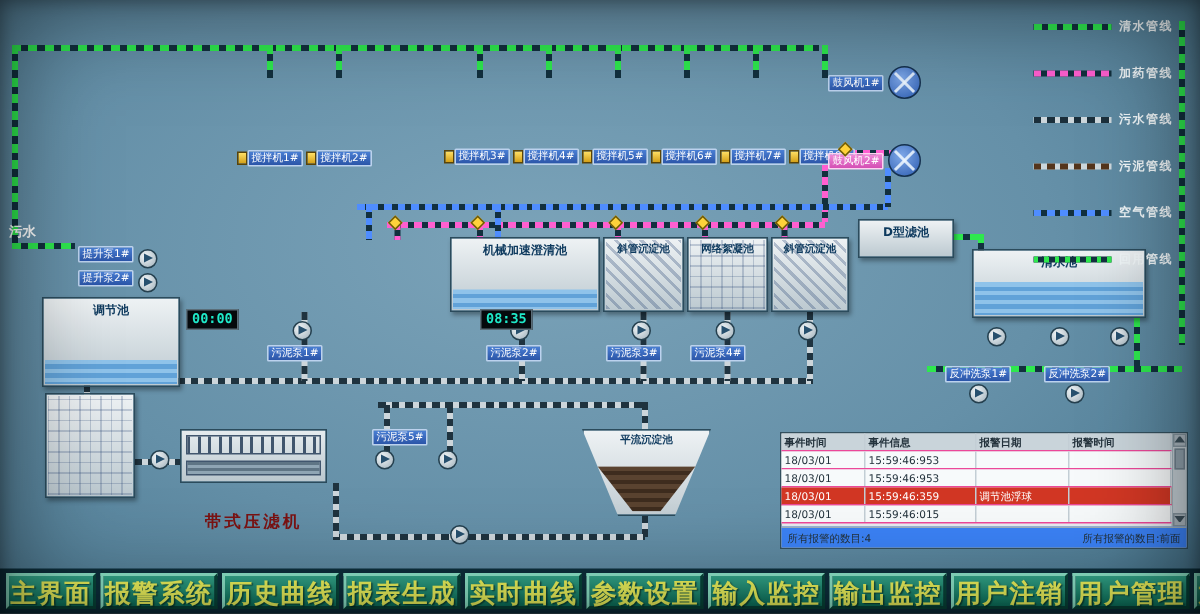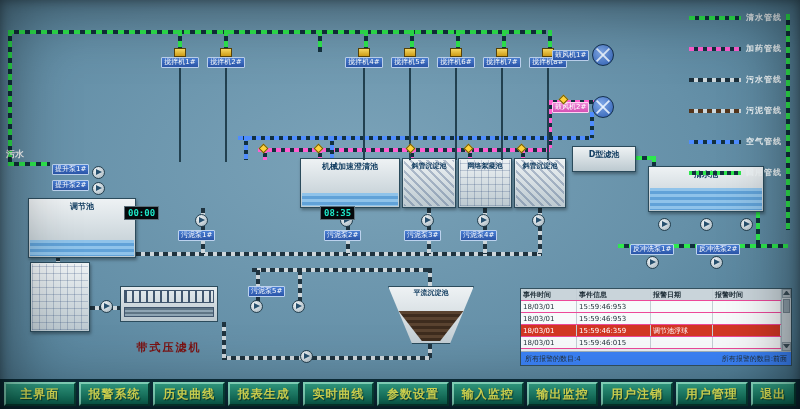--- a/index.html
+++ b/index.html
@@ -72,21 +72,21 @@
   
   .chip{background:linear-gradient(#4a7fd4,#2b55a8);border:1px solid #bcd2ee;color:#fff;
     font-size:7px;line-height:9px;padding:0 2px;white-space:nowrap;border-radius:1px;display:inline-block}
   .chip.pink{background:linear-gradient(#f08ad8,#d44fb4);border-color:#ffd2f2}
   .abs{position:absolute;z-index:6}
   .pump{position:absolute;z-index:6;width:13px;height:13px;border-radius:50%;
     background:radial-gradient(circle at 35% 35%,#f2f6f8,#9fb0ba);border:1px solid #25404f}
   .pump::after{content:"";position:absolute;left:3px;top:2px;
     border-left:6px solid #27506e;border-top:3px solid transparent;border-bottom:3px solid transparent}
   .valve{position:absolute;z-index:6;width:7px;height:7px;background:#ffd23a;border:1px solid #6e5a08;transform:rotate(45deg)}
-  .mixer{position:absolute;z-index:5;width:44px;display:flex;flex-direction:column;align-items:center}
+  .mixer{position:absolute;z-index:5;width:44px;display:flex;flex-direction:row;align-items:center}
   .mixer-motor{width:12px;height:9px;background:linear-gradient(#ffe066,#d4a017);border:1px solid #5a4408}
   .mixer-shaft{width:2px;flex:1;background:#22404f}
   .blower{position:absolute;z-index:6;display:flex;align-items:center;gap:3px}
   .fan{width:22px;height:22px;border-radius:50%;position:relative;
     background:radial-gradient(circle at 40% 35%,#7fa8e8,#2c5cb0);border:1px solid #14304f}
   .fan::before,.fan::after{content:"";position:absolute;left:9px;top:1px;width:2px;height:18px;background:rgba(240,248,255,.85)}
   .fan::before{transform:rotate(45deg)}.fan::after{transform:rotate(-45deg)}
   .timer{position:absolute;z-index:6;background:#05090c;border:1px solid #5a6d78;color:#1fe8c8;
     font-family:"DejaVu Sans Mono","Liberation Mono",monospace;font-size:9px;font-weight:bold;line-height:12px;padding:0 3px}
   .flow-label{position:absolute;z-index:6;color:#fff;font-size:9px;font-weight:bold}
@@ -110,21 +110,21 @@
   .sb-thumb{height:14px;margin:1px;background:#8fa0ab;border:1px solid #71828e}
   .sb-space{flex:1}
   .at-status{height:14px;background:#3b82f6;border-top:1px solid #9fb0ba;display:flex;
     justify-content:space-between;align-items:center;padding:0 4px}
 
   
   .navbar{position:absolute;left:0;right:0;bottom:0;height:30px;z-index:30;background:#0d2f3c;
     display:flex;align-items:center;gap:3px;padding:3px 4px}
   .navbtn{flex:1;height:24px;cursor:pointer;font-family:inherit;white-space:nowrap;
     background:linear-gradient(#35a98c,#0d745e);border:2px solid;
-    border-color:#8fe8cc #08463a #08463a #8fe8cc;color:#f2f85e;font-weight:bold;font-size:12px;
+    border-color:#8fe8cc #08463a #08463a #8fe8cc;color:#f2f85e;font-weight:bold;font-size:17px;
     letter-spacing:1px;padding:0 1px;text-shadow:1px 1px 1px rgba(0,0,0,.5)}
   .navbtn.exit{flex:.6}
 </style>
 </head>
 <body>
 
 <div class="screen">
 
 
   <div class="legend">
@@ -194,21 +194,21 @@
   <div class="pipe pv d" style="left:56px;top:256px;height:8px"></div>
   <div class="pipe ph d" style="left:90px;top:306px;width:30px"></div>
   <div class="pipe ph d" style="left:252px;top:268px;width:178px"></div>
   <div class="pipe pv d" style="left:256px;top:270px;height:32px"></div>
   <div class="pipe pv d" style="left:298px;top:270px;height:32px"></div>
   <div class="pipe pv d" style="left:428px;top:268px;height:18px"></div>
   <div class="pipe pv d" style="left:428px;top:344px;height:14px"></div>
   <div class="pipe ph d" style="left:222px;top:356px;width:208px"></div>
   <div class="pipe pv d" style="left:222px;top:322px;height:36px"></div>
 
-  <div class="tank" style="left:28px;top:198px;width:108px;height:60px">
+  <div class="tank" style="left:28px;top:198px;width:92px;height:60px">
     <div class="tank-label">调节池</div>
     <div class="water" style="height:16px"></div>
   </div>
   <div class="tank" style="left:30px;top:262px;width:60px;height:70px">
     <div class="gridpat"></div>
   </div>
   <div class="tank" style="left:300px;top:158px;width:100px;height:50px">
     <div class="tank-label">机械加速澄清池</div>
     <div class="water" style="height:13px"></div>
   </div>
@@ -243,20 +243,25 @@
   <div class="press-label">带式压滤机</div>
 
   <div class="mixer" style="left:158px;top:48px;height:114px">
     <span class="mixer-motor"></span>
     <span class="chip">搅拌机1#</span>
     <span class="mixer-shaft"></span>
   </div>
   <div class="mixer" style="left:204px;top:48px;height:114px">
     <span class="mixer-motor"></span>
     <span class="chip">搅拌机2#</span>
+    <span class="mixer-shaft"></span>
+  </div>
+  <div class="mixer" style="left:296px;top:48px;height:112px">
+    <span class="mixer-motor"></span>
+    <span class="chip">搅拌机3#</span>
     <span class="mixer-shaft"></span>
   </div>
   <div class="mixer" style="left:342px;top:48px;height:112px">
     <span class="mixer-motor"></span>
     <span class="chip">搅拌机4#</span>
     <span class="mixer-shaft"></span>
   </div>
   <div class="mixer" style="left:388px;top:48px;height:112px">
     <span class="mixer-motor"></span>
     <span class="chip">搅拌机5#</span>

